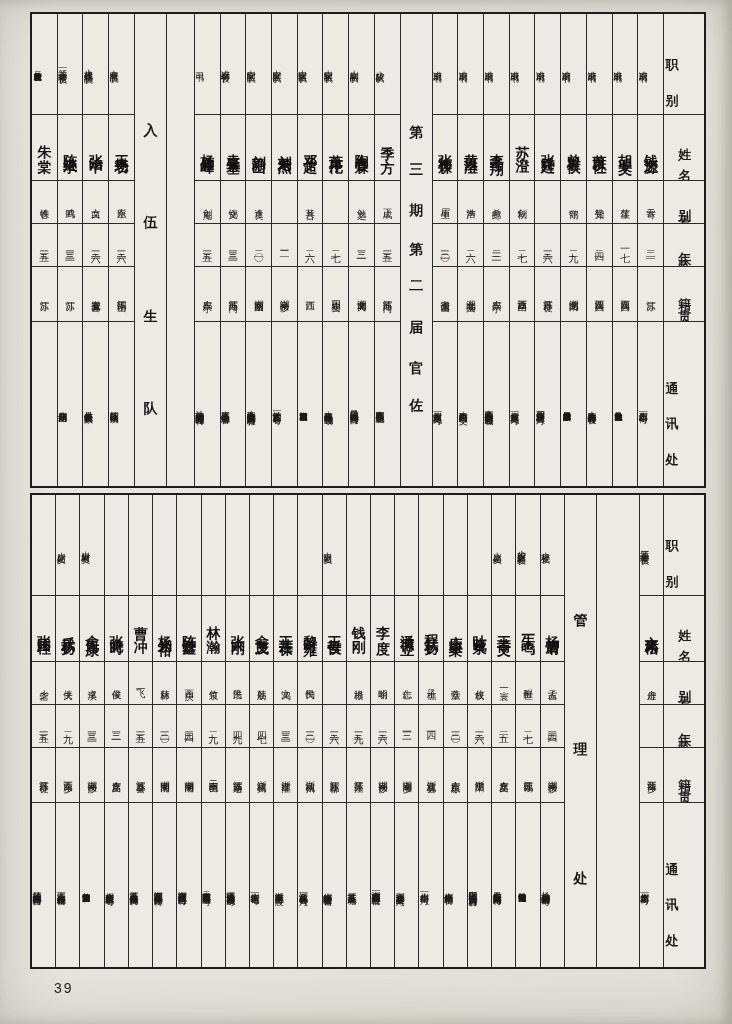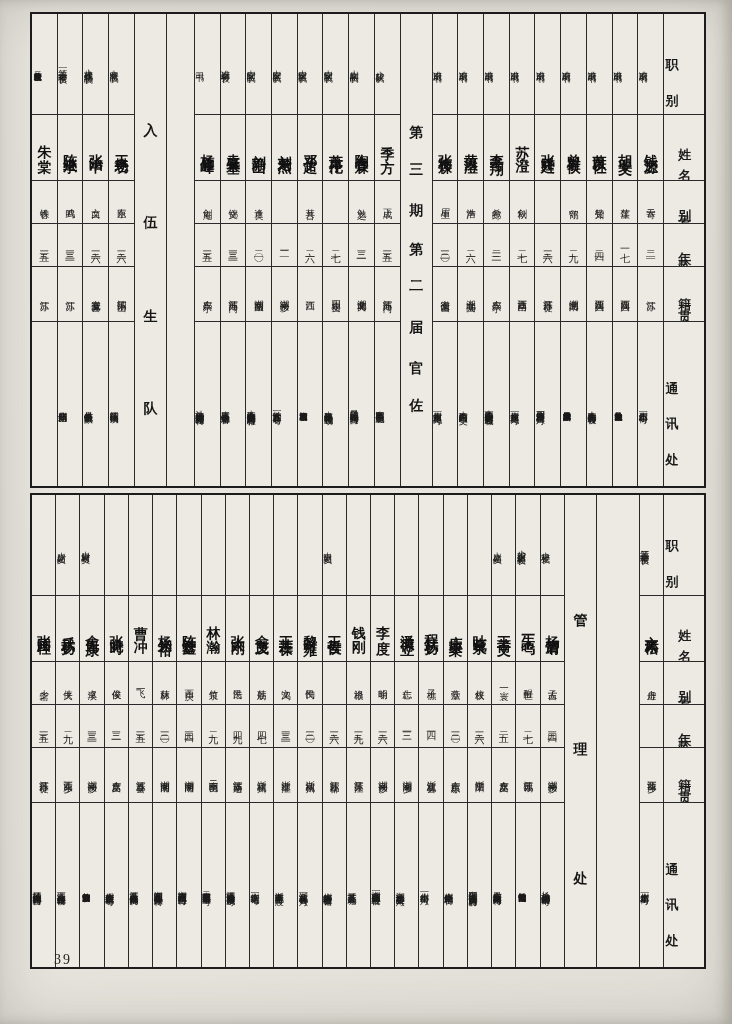--- a/index.html
+++ b/index.html
@@ -59,22 +59,22 @@
   .origin-t{font-size:9.5px;letter-spacing:1px;}
   .addr-t{font-size:9px;letter-spacing:0.5px;}
   .addr-t.small{font-size:8px;letter-spacing:0;}
   
   .hcell .v{font-size:13px;font-weight:bold;letter-spacing:var(--ls,4px);margin-bottom:calc(0px - var(--ls,4px));}
   .h-rank{--ls:36px;} .h-name{--ls:20px;} .h-alias{--ls:6px;}
   .h-age{--ls:6px;} .h-origin{--ls:12px;} .h-addr{--ls:36px;}
   
   .sec-t{font-size:14px;font-weight:bold;color:#151515;}
   .pageno{
-    position:absolute;left:54px;top:952px;
-    font-family:Liberation Serif, serif;font-size:14px;color:#222;letter-spacing:2px;
+    position:absolute;left:54px;top:980px;
+    font-family:Liberation Sans, sans-serif;font-size:14px;color:#222;letter-spacing:2px;
   }
 </style>
 </head>
 <body>
 
 <div class="paper"></div>
 
 <div class="sheet">
 
   <div class="tbl">

